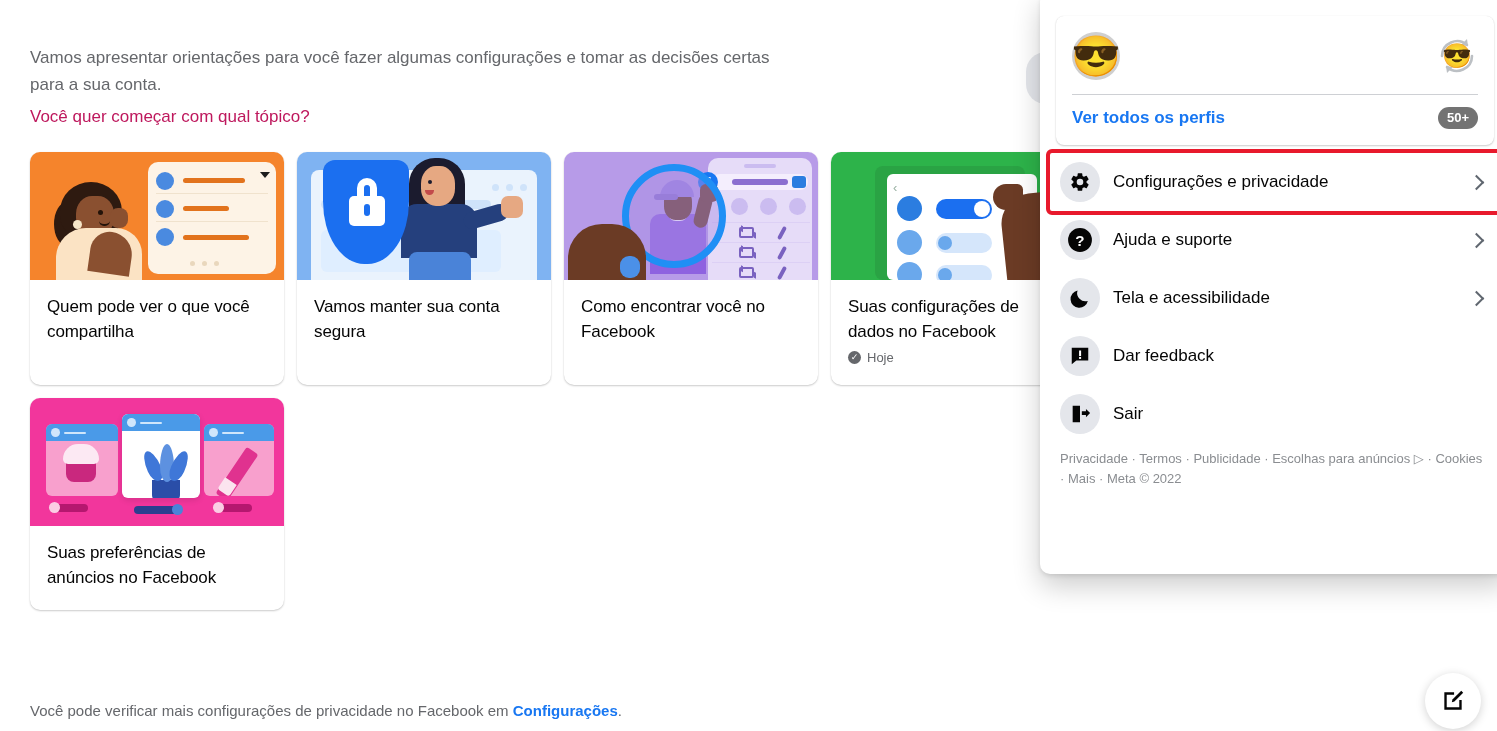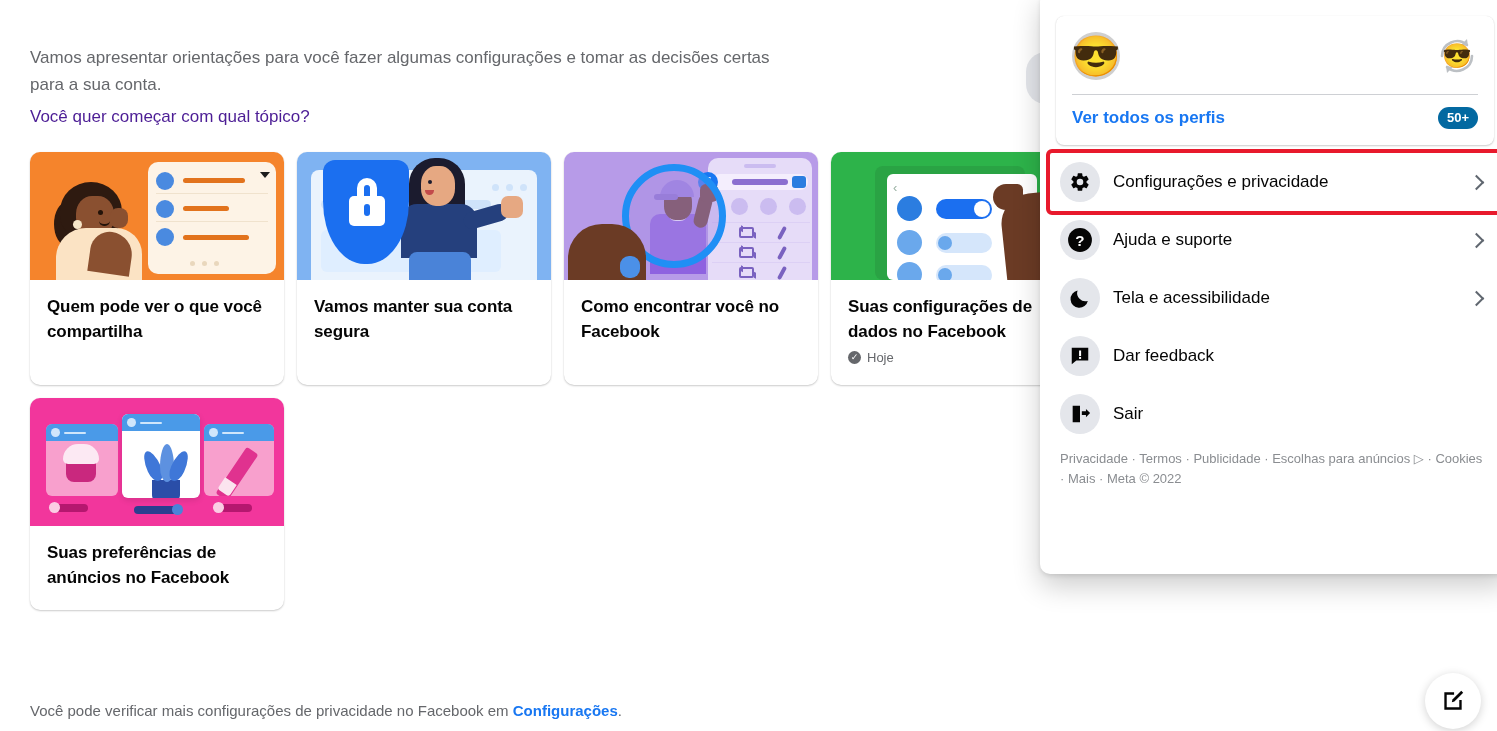--- a/index.html
+++ b/index.html
@@ -23,21 +23,21 @@
     font-size: 31px; font-weight: bold; color: #050505;
     letter-spacing: -0.2px; line-height: 38px;
   }
   .page-sub {
     margin-top: 0;
     font-size: 17px; color: #65676b; line-height: 27px;
     max-width: 935px;
   }
   .page-sub2 {
     margin-top: 5px;
-    font-size: 17px; color: #4c1d95; line-height: 27px;
+    font-size: 17px; color: #be185d; line-height: 27px;
   }
 
   
   .card-grid {
     margin-top: 22px;
     display: flex; flex-wrap: wrap; gap: 13px;
     width: 1060px;
   }
   .card {
     width: 254px;
@@ -50,21 +50,21 @@
   }
   .card-art {
     height: 128px; width: 100%;
     position: relative; overflow: hidden;
   }
   .card-body {
     padding: 14px 17px 20px 17px;
     flex: 1;
   }
   .card-title {
-    font-size: 17px; font-weight: bold; color: #050505;
+    font-size: 17px; font-weight: normal; color: #050505;
     line-height: 25px; letter-spacing: -0.1px;
   }
   .card-meta {
     margin-top: 6px;
     display: flex; align-items: center; gap: 6px;
     font-size: 13px; color: #65676b;
   }
   .check-dot {
     width: 13px; height: 13px; border-radius: 50%;
     background: #65676b; color: #fff;
@@ -256,21 +256,21 @@
   .profile-div { height:1px; background:#ced0d4; margin: 0 2px; }
   .profile-link {
     display:flex; align-items:center; justify-content:space-between;
     padding: 12px 2px 8px 2px;
     cursor: pointer;
   }
   .profile-link span.lbl {
     color:#1877f2; font-size:17px; font-weight:bold;
   }
   .badge-50 {
-    background:#0369a1; color:#fff; font-size:13px; font-weight:bold;
+    background:#737373; color:#fff; font-size:13px; font-weight:bold;
     border-radius:11px; padding: 3px 9px; line-height:16px;
   }
 
   .menu-item {
     display:flex; align-items:center; gap: 13px;
     padding: 9px 10px 9px 10px;
     border-radius: 8px; cursor:pointer;
     margin: 0 2px;
   }
   .mi-icon {

